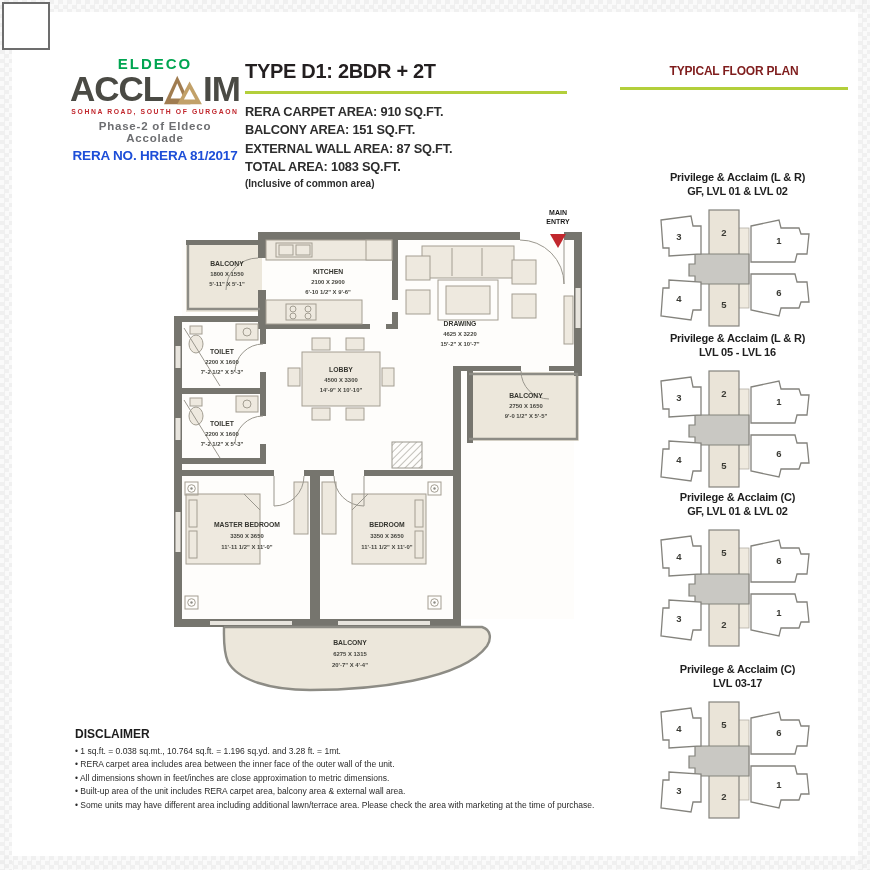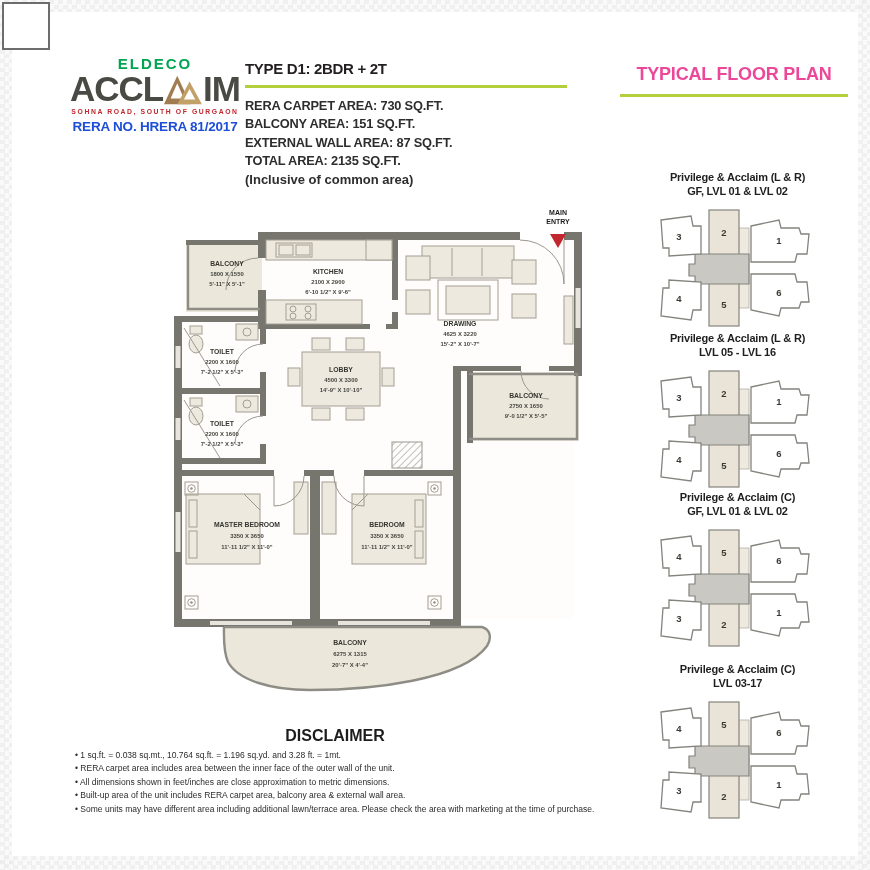--- a/index.html
+++ b/index.html
@@ -15,29 +15,29 @@
   
   .logo-block{position:absolute;left:70px;top:55px;width:170px;text-align:center;}
   .eldeco{color:var(--brand-green);font-weight:bold;font-size:15px;letter-spacing:2px;}
   .acclaim-row{display:flex;align-items:center;justify-content:center;color:var(--charcoal);font-weight:bold;font-size:35px;letter-spacing:-1px;line-height:32px;margin-top:1px;}
   .acclaim-row svg{margin:0 1px;}
   .tagline{color:var(--brand-red);font-size:6.8px;font-weight:bold;letter-spacing:1.6px;margin-top:3px;}
   .phase{color:#6d6e71;font-size:11.5px;font-weight:bold;letter-spacing:.8px;margin-top:5px;}
   .rera{color:#1d4ed8;font-size:13.5px;font-weight:bold;margin-top:4px;letter-spacing:-.2px;}
 
   .type-block{position:absolute;left:245px;top:60px;width:330px;}
-  .type-block h1{margin:0;font-size:15px;font-weight:bold;color:#231f20;letter-spacing:-.3px;}
+  .type-block h1{margin:0;font-size:20px;font-weight:bold;color:#231f20;letter-spacing:-.3px;}
   .green-line{height:2.6px;background:var(--accent-green);margin-top:8px;}
   .type-block .green-line{width:322px;}
   .area-lines{margin-top:9px;}
   .area-line{font-size:12.8px;font-weight:bold;color:#2d2d2d;line-height:18.5px;letter-spacing:-.2px;}
-  .area-note{font-size:13px;font-weight:bold;color:#2d2d2d;margin-top:1px;}
+  .area-note{font-size:10px;font-weight:bold;color:#2d2d2d;margin-top:1px;}
 
   .plan-title-block{position:absolute;left:620px;top:64px;width:228px;text-align:center;}
-  .plan-title-block h2{margin:0;font-size:18px;font-weight:bold;color:#ec4899;letter-spacing:-.2px;}
+  .plan-title-block h2{margin:0;font-size:12px;font-weight:bold;color:#7f1d1d;letter-spacing:-.2px;}
   .plan-title-block .green-line{width:228px;margin-top:9px;}
 
   
   .floorplan{position:absolute;left:160px;top:196px;width:445px;height:500px;}
   .wall{fill:var(--wall);}
   .room{fill:#fefdfb;}
   .balc{fill:var(--beige);}
   .win{fill:#e7e4dd;}
   .rail{stroke:#8d8c85;stroke-width:2.4;fill:none;}
   .furn{fill:#eee9df;stroke:#a39e92;stroke-width:1;}
@@ -53,21 +53,21 @@
   .kp-title{font-size:11px;font-weight:bold;color:#1f1f1f;line-height:14px;letter-spacing:-.2px;}
   .keyplan svg{margin-top:6px;}
   .kout{fill:#fff;stroke:#84837d;stroke-width:1.3;}
   .kbeige{fill:#eae4d8;stroke:#84837d;stroke-width:1.2;}
   .kstrip{fill:#efeadf;stroke:#b5b0a5;stroke-width:.8;}
   .kcore{fill:#c9c8c3;stroke:#84837d;stroke-width:1.2;}
   .knum{font:700 9.5px "Liberation Sans",sans-serif;fill:#3a3a34;text-anchor:middle;}
 
   
   .disclaimer{position:absolute;left:75px;top:727px;width:520px;}
-  .disc-title{font-size:16px;font-weight:bold;color:#1c1c1c;margin-bottom:4px;text-align:center;}
+  .disc-title{font-size:12px;font-weight:bold;color:#1c1c1c;margin-bottom:4px;}
   .disc-item{font-size:8.5px;color:#2b2b2b;line-height:13.4px;}
   .disc-item::before{content:"• ";}
 </style>
 </head>
 <body>
 
 <div class="page">
   <div class="edge top"></div>
   <div class="edge bottom"></div>
   <div class="edge left"></div>
@@ -80,31 +80,32 @@
       <span>ACCL</span>
       <svg width="40" height="32" viewBox="0 0 40 32">
         <polygon points="14,2 28,32 0,32" fill="#a07c50"></polygon>
         <polygon points="14,10 21,26 7,26" fill="#ffffff"></polygon>
         <polygon points="27,8 40,32 14,32" fill="#c2a169"></polygon>
         <polygon points="27,16 33,27 21,27" fill="#ffffff"></polygon>
       </svg>
       <span>IM</span>
     </div>
     <div class="tagline">SOHNA ROAD, SOUTH OF GURGAON</div>
+    <div class="phase">Phase-2 of Eldeco Accolade</div>
     <div class="rera">RERA NO. HRERA 81/2017</div>
   </div>
 
   <div class="type-block">
     <h1>TYPE D1: 2BDR + 2T</h1>
     <div class="green-line"></div>
     <div class="area-lines">
-      <div class="area-line">RERA CARPET AREA: 730 SQ.FT.</div>
+      <div class="area-line">RERA CARPET AREA: 910 SQ.FT.</div>
       <div class="area-line">BALCONY AREA: 151 SQ.FT.</div>
       <div class="area-line">EXTERNAL WALL AREA: 87 SQ.FT.</div>
-      <div class="area-line">TOTAL AREA: 2135  SQ.FT.</div>
+      <div class="area-line">TOTAL AREA: 1083  SQ.FT.</div>
       <div class="area-note">(Inclusive of common area)</div>
     </div>
   </div>
 
   <div class="plan-title-block">
     <h2>TYPICAL FLOOR PLAN</h2>
     <div class="green-line"></div>
   </div>
 
   <div class="floorplan">

